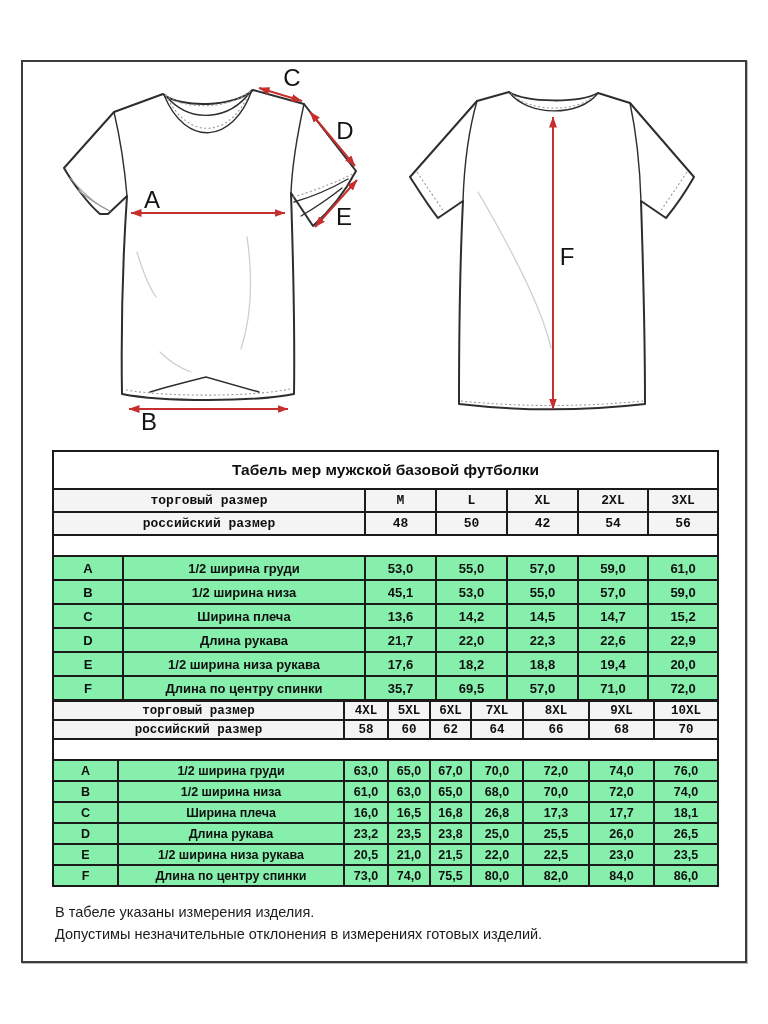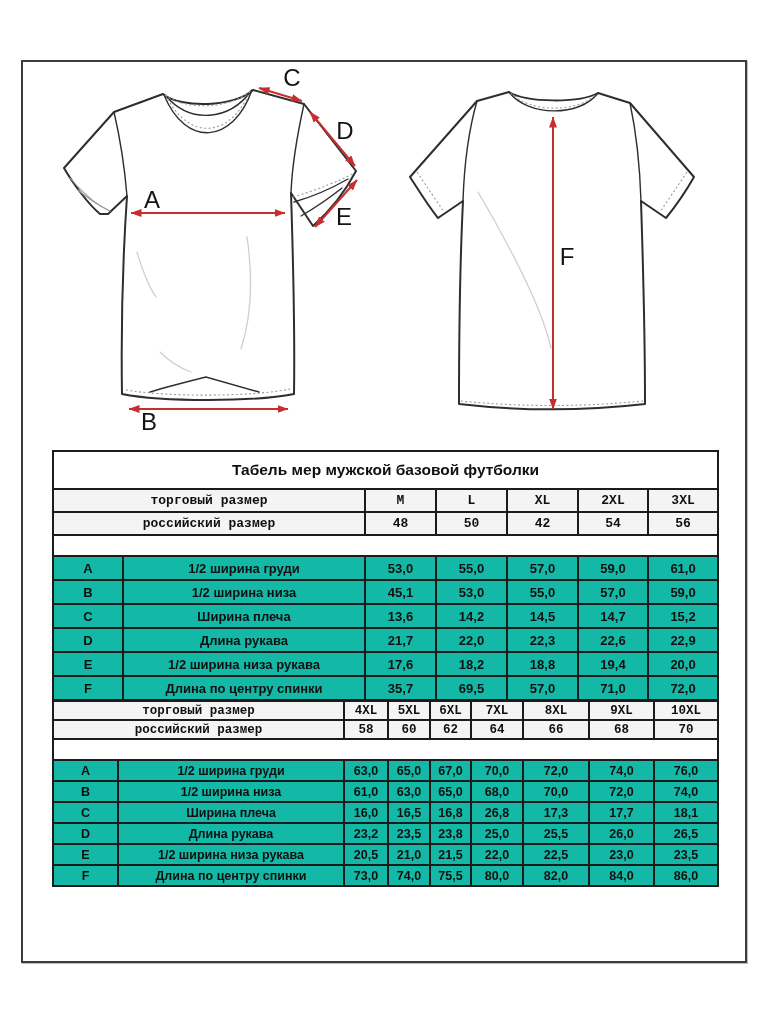--- a/index.html
+++ b/index.html
@@ -6,21 +6,21 @@
   .page{
     position:relative;width:768px;height:1024px;background:#fff;overflow:hidden;
     font-family:"Liberation Sans", sans-serif;color:#111;
   }
   .frame{
     position:absolute;left:21px;top:60px;width:722px;height:899px;
     border:2px solid #3c3c3c;box-shadow:1px 1px 0 #bdbdbd;background:#fff;
   }
   .diagram{position:absolute;left:21px;top:60px;width:726px;height:385px;}
   table.size-table{
-    position:absolute;border-collapse:collapse;table-layout:fixed;background:#14b8a6;
+    position:absolute;border-collapse:collapse;table-layout:fixed;background:#86efac;
   }
   table.size-table td{
     border:2px solid #1b1b1b;text-align:center;vertical-align:middle;
     font-weight:bold;color:#101010;padding:0 1px;white-space:nowrap;overflow:hidden;
   }
   .t1{left:52px;top:450px;width:665px;}
   .t2{left:52px;top:700px;width:665px;}
   .t1 td{font-size:13px;}
   .t2 td{font-size:12.5px;}
   .t1 .title-cell{font-size:15.5px;height:36px;background:#fff;}
@@ -309,13 +309,17 @@
           <td class="val-cell">74,0</td>
           <td class="val-cell">75,5</td>
           <td class="val-cell">80,0</td>
           <td class="val-cell">82,0</td>
           <td class="val-cell">84,0</td>
           <td class="val-cell">86,0</td>
         </tr>
       </tbody>
     </table>
 
+  <div class="footnote">
+    <div>В табеле указаны измерения изделия.</div>
+    <div>Допустимы незначительные отклонения в измерениях готовых изделий.</div>
+  </div>
 </div>
 
 </body></html>

